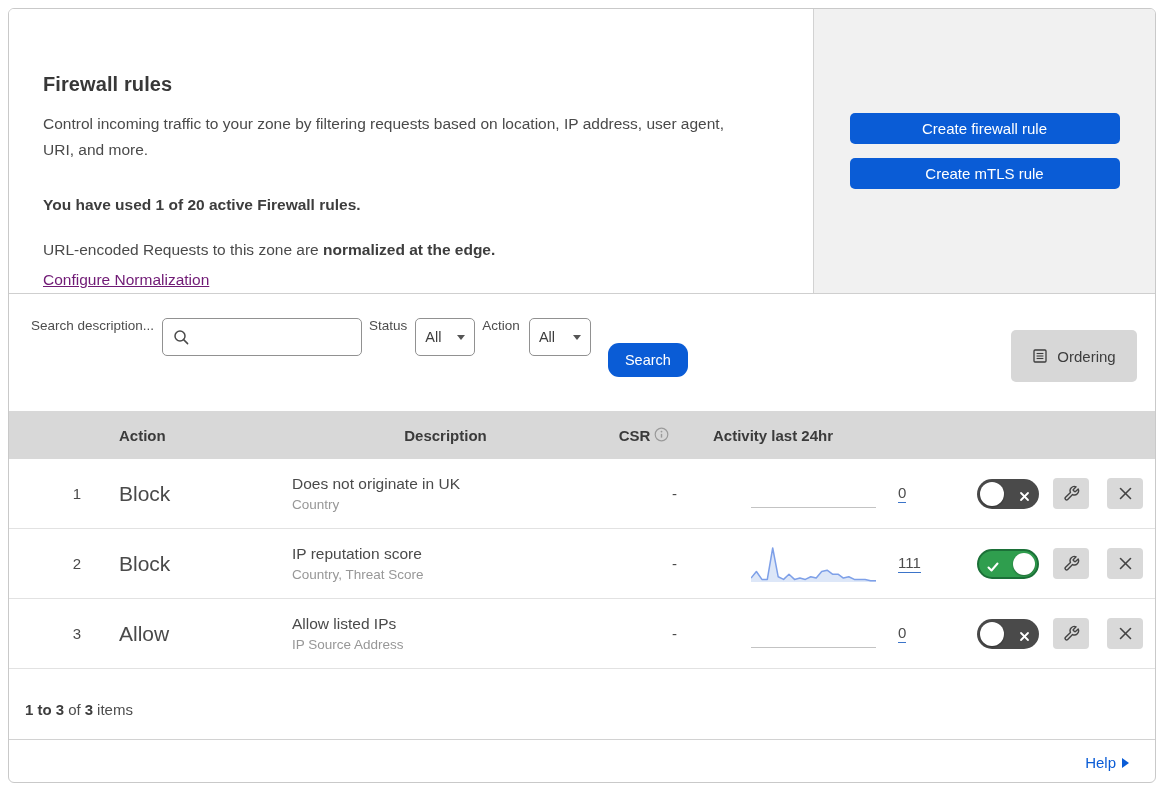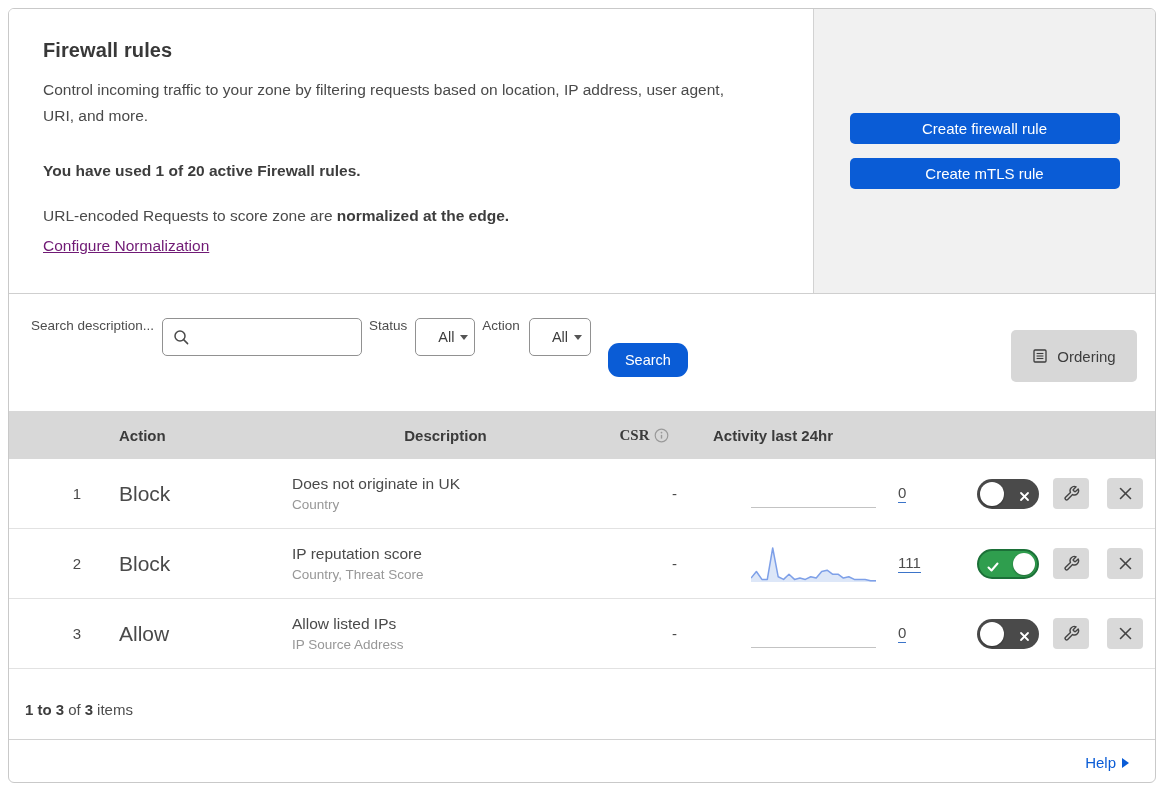--- a/index.html
+++ b/index.html
@@ -14,21 +14,21 @@
     position:absolute; left:8px; top:8px;
     width:1148px; height:775px;
     border:1px solid #c9c9c9;
     border-radius:6px;
     background:#ffffff;
     overflow:hidden;
   }
   
   .top-region { display:flex; height:285px; border-bottom:1px solid #cfcfcf; }
   .header-panel { width:804px; padding:30px 34px 0 34px; background:#ffffff; }
-  .page-title { font-size:20px; font-weight:700; color:#383838; letter-spacing:.1px; }
+  .page-title { font-size:20px; font-weight:700; color:#383838; letter-spacing:.1px;margin-top:34px; }
   .page-desc { margin-top:15px; font-size:15.5px; line-height:26px; color:#4a4a4a; max-width:712px; }
   .usage-note { margin-top:33px; font-size:15.5px; font-weight:700; color:#3d3d3d; }
   .norm-line { margin-top:27px; font-size:15.5px; color:#4a4a4a; }
   .norm-line b { color:#3d3d3d;text-align:center; }
   .norm-link { display:inline-block; margin-top:12px; font-size:15.5px; color:#701a75; text-decoration:underline; cursor:pointer; }
   .cta-panel {
     flex:1; background:#f1f1f1; border-left:1px solid #d2d2d2;
     display:flex; flex-direction:column; align-items:center; justify-content:center; gap:14px;
   }
   .btn-primary {
@@ -51,21 +51,21 @@
     display:flex; align-items:center; padding:0 10px; background:#fff;
   }
   .search-box input {
     border:none; outline:none; flex:1; margin-left:7px;
     font-size:14px; font-family:"Liberation Sans", sans-serif; color:#333;
     background:transparent;
   }
   .dropdown {
     height:38px; border:1px solid #919191; border-radius:5px; background:#fff;
     display:flex; align-items:center; justify-content:space-between;
-    padding:0 22px; cursor:pointer; font-size:14.5px; color:#3d3d3d;
+    padding:0 9px; cursor:pointer; font-size:14.5px; color:#3d3d3d;
   }
   .dd-status { width:60px; }
   .dd-action { width:62px; margin-left:1px; }
   .caret-down {
     width:0; height:0; border-left:4px solid transparent; border-right:4px solid transparent;
     border-top:5px solid #555; margin-left:6px;
   }
   .btn-search {
     align-self:flex-start; margin-top:25px; margin-left:10px;
     width:80px; height:34px; border:none; border-radius:11px;
@@ -80,21 +80,21 @@
     display:flex; align-items:center; justify-content:center; gap:9px;
   }
   
   .t-grid { display:grid; grid-template-columns:90px 170px 330px 90px 250px 1fr; }
   .t-head {
     background:#d8d8d8; height:48px; align-items:center;
     font-size:15px; font-weight:700; color:#3b3b3b;
   }
   .h-action { padding-left:20px; }
   .h-desc { padding-left:23px;text-align:center; }
-  .h-csr { display:flex; align-items:center; justify-content:center; gap:4px;font-family:Liberation Serif, serif; }
+  .h-csr { display:flex; justify-content:center; gap:4px; }
   .h-activity { padding-left:24px; }
   .t-row { height:70px; align-items:center; border-bottom:1px solid #e2e2e2; background:#fff; }
   .c-num { text-align:right; padding-right:18px; font-size:15px; color:#4a4a4a; }
   .c-action { padding-left:20px; font-size:21px; color:#4a4a4a; }
   .c-desc { padding-left:23px; }
   .desc-main { font-size:15.5px; color:#4a4a4a; }
   .desc-sub { margin-top:4px; font-size:13.5px; color:#979797; }
   .c-csr { text-align:right; padding-right:12px; font-size:15px; color:#4a4a4a; }
   .c-activity { display:flex; align-items:center; padding-left:62px; }
   .spark-box { width:125px; height:40px; position:relative; }
@@ -140,21 +140,21 @@
 </head>
 <body>
 
 <div class="card">
 
   <div class="top-region">
     <div class="header-panel">
       <div class="page-title">Firewall rules</div>
       <div class="page-desc">Control incoming traffic to your zone by filtering requests based on location, IP address, user agent, URI, and more.</div>
       <div class="usage-note">You have used 1 of 20 active Firewall rules.</div>
-      <div class="norm-line"><span>URL-encoded Requests to score zone are </span><b>normalized at the edge.</b></div>
+      <div class="norm-line"><span>URL-encoded Requests to this zone are </span><b>normalized at the edge.</b></div>
       <a class="norm-link">Configure Normalization</a>
     </div>
     <div class="cta-panel">
       <button class="btn-primary">Create firewall rule</button>
       <button class="btn-primary">Create mTLS rule</button>
     </div>
   </div>
 
   <div class="filter-bar">
     <div class="filter-group">

